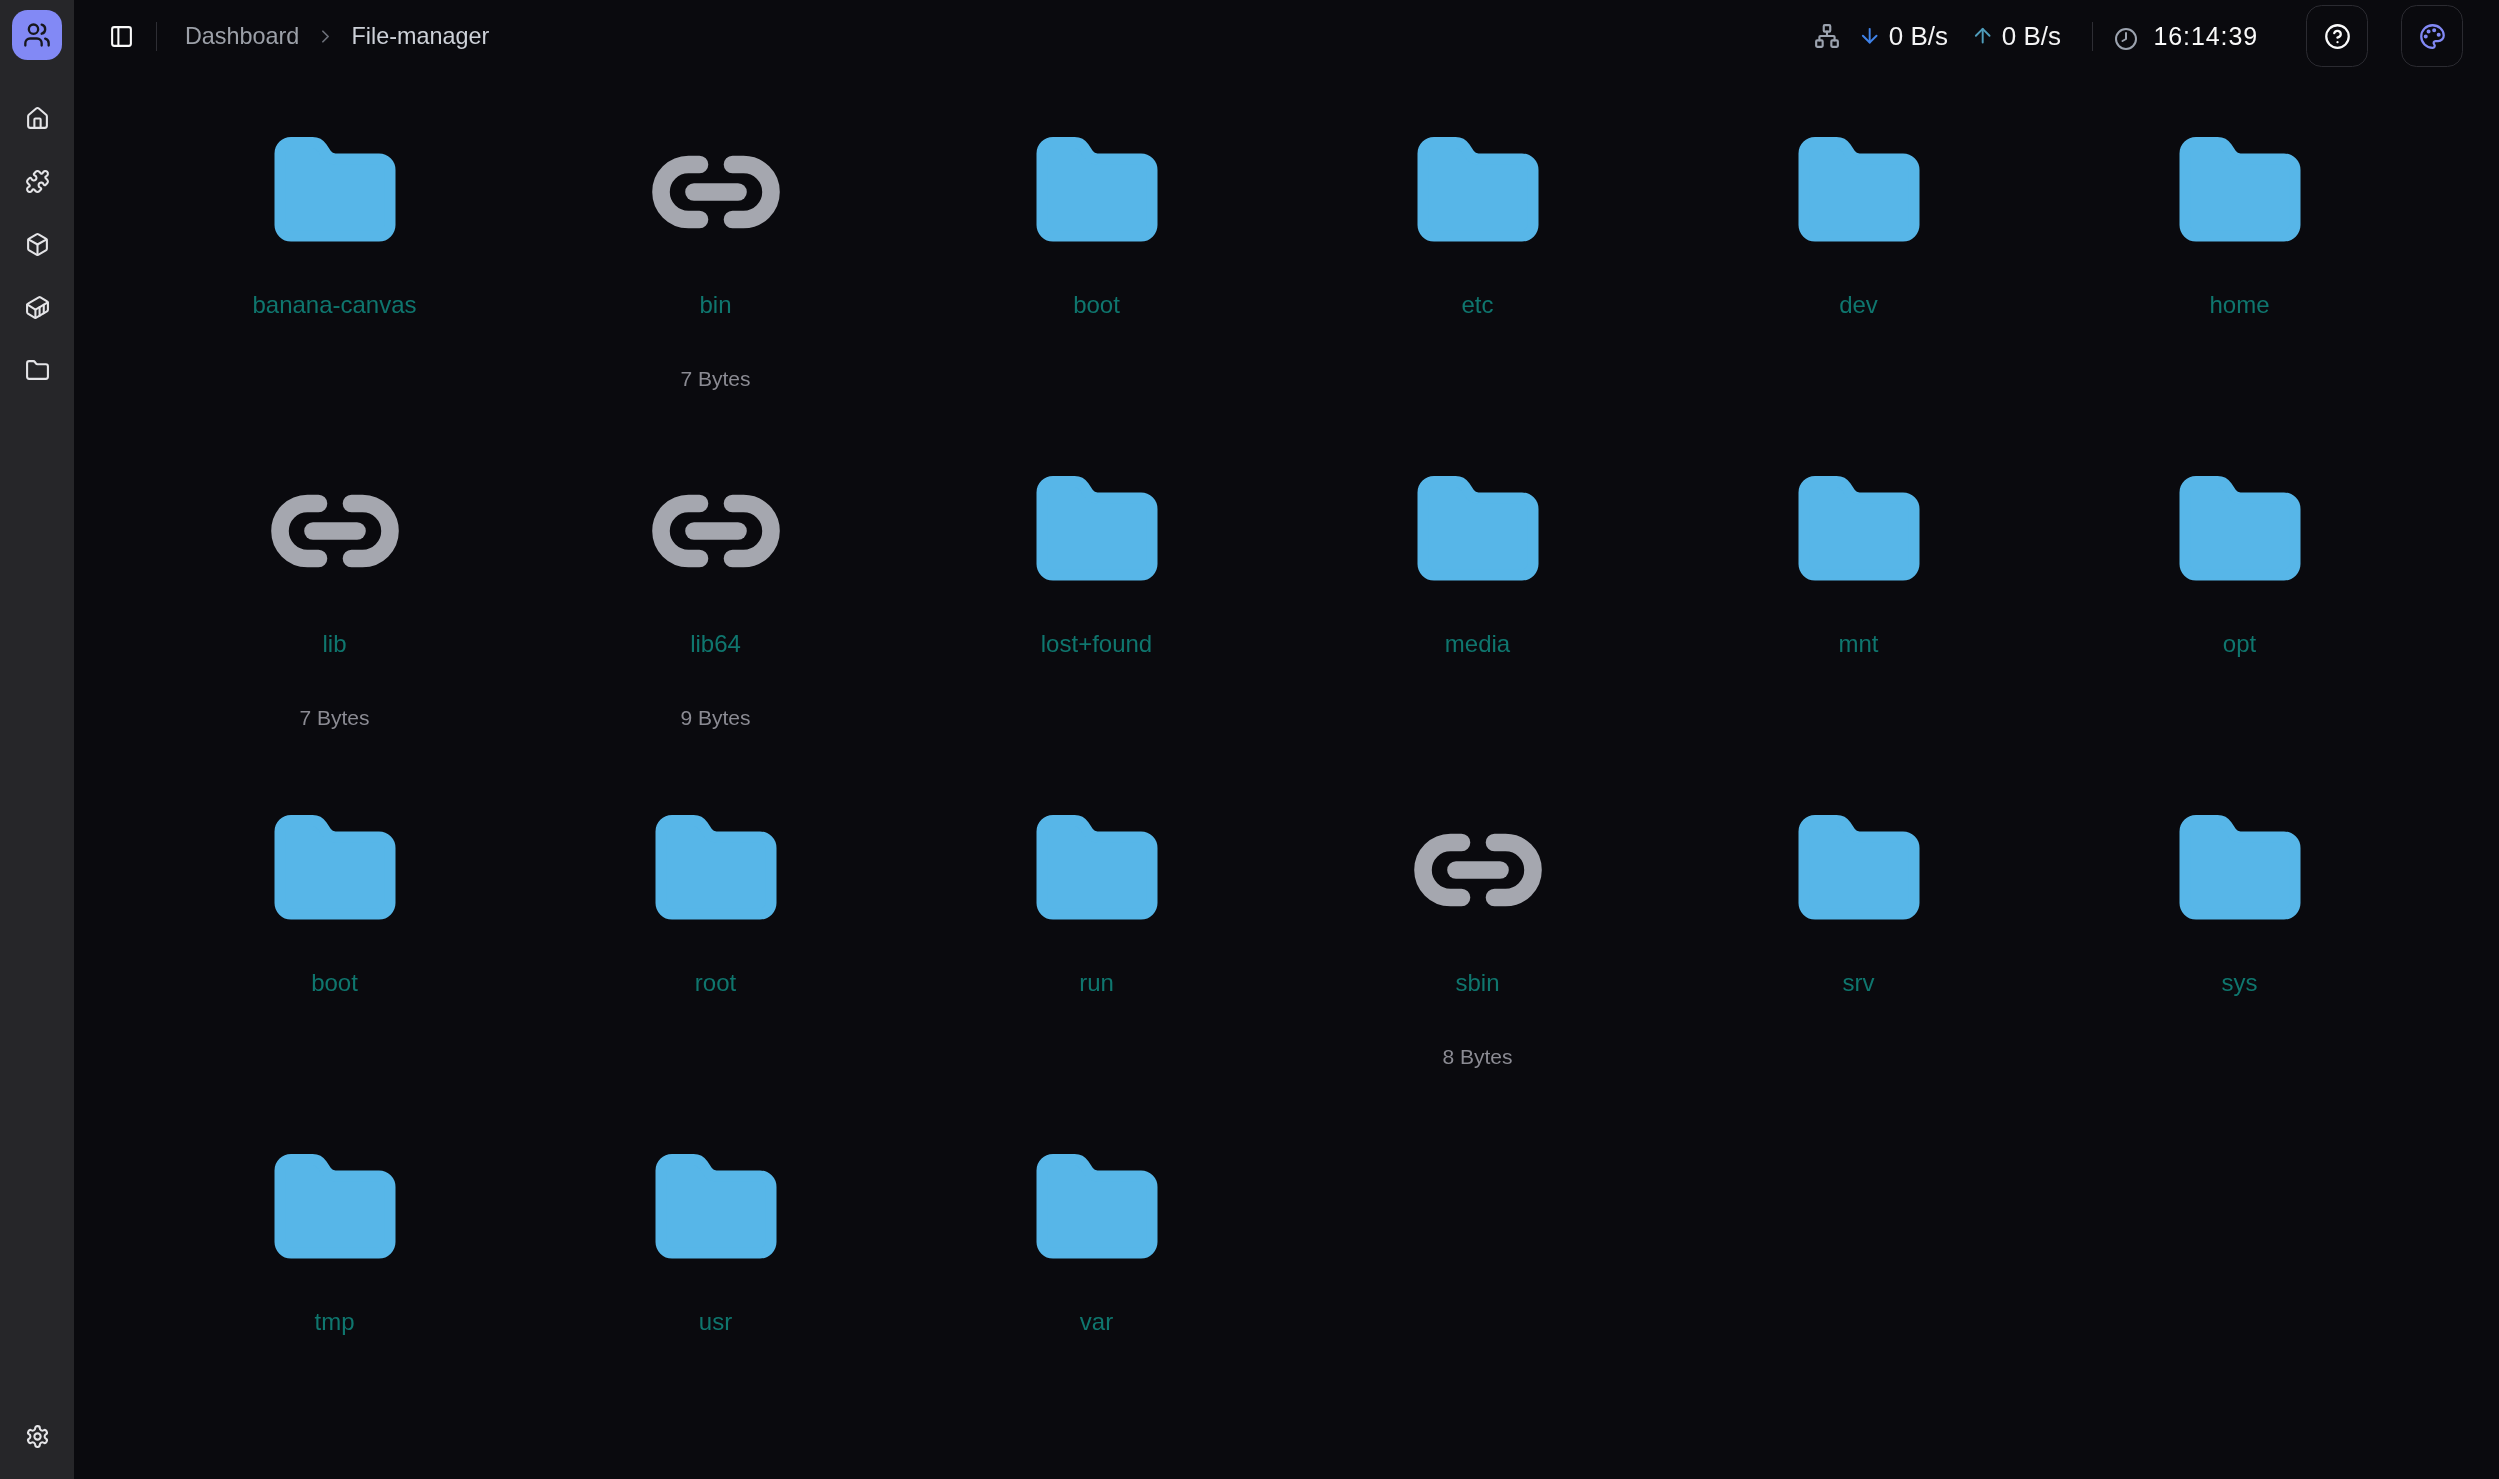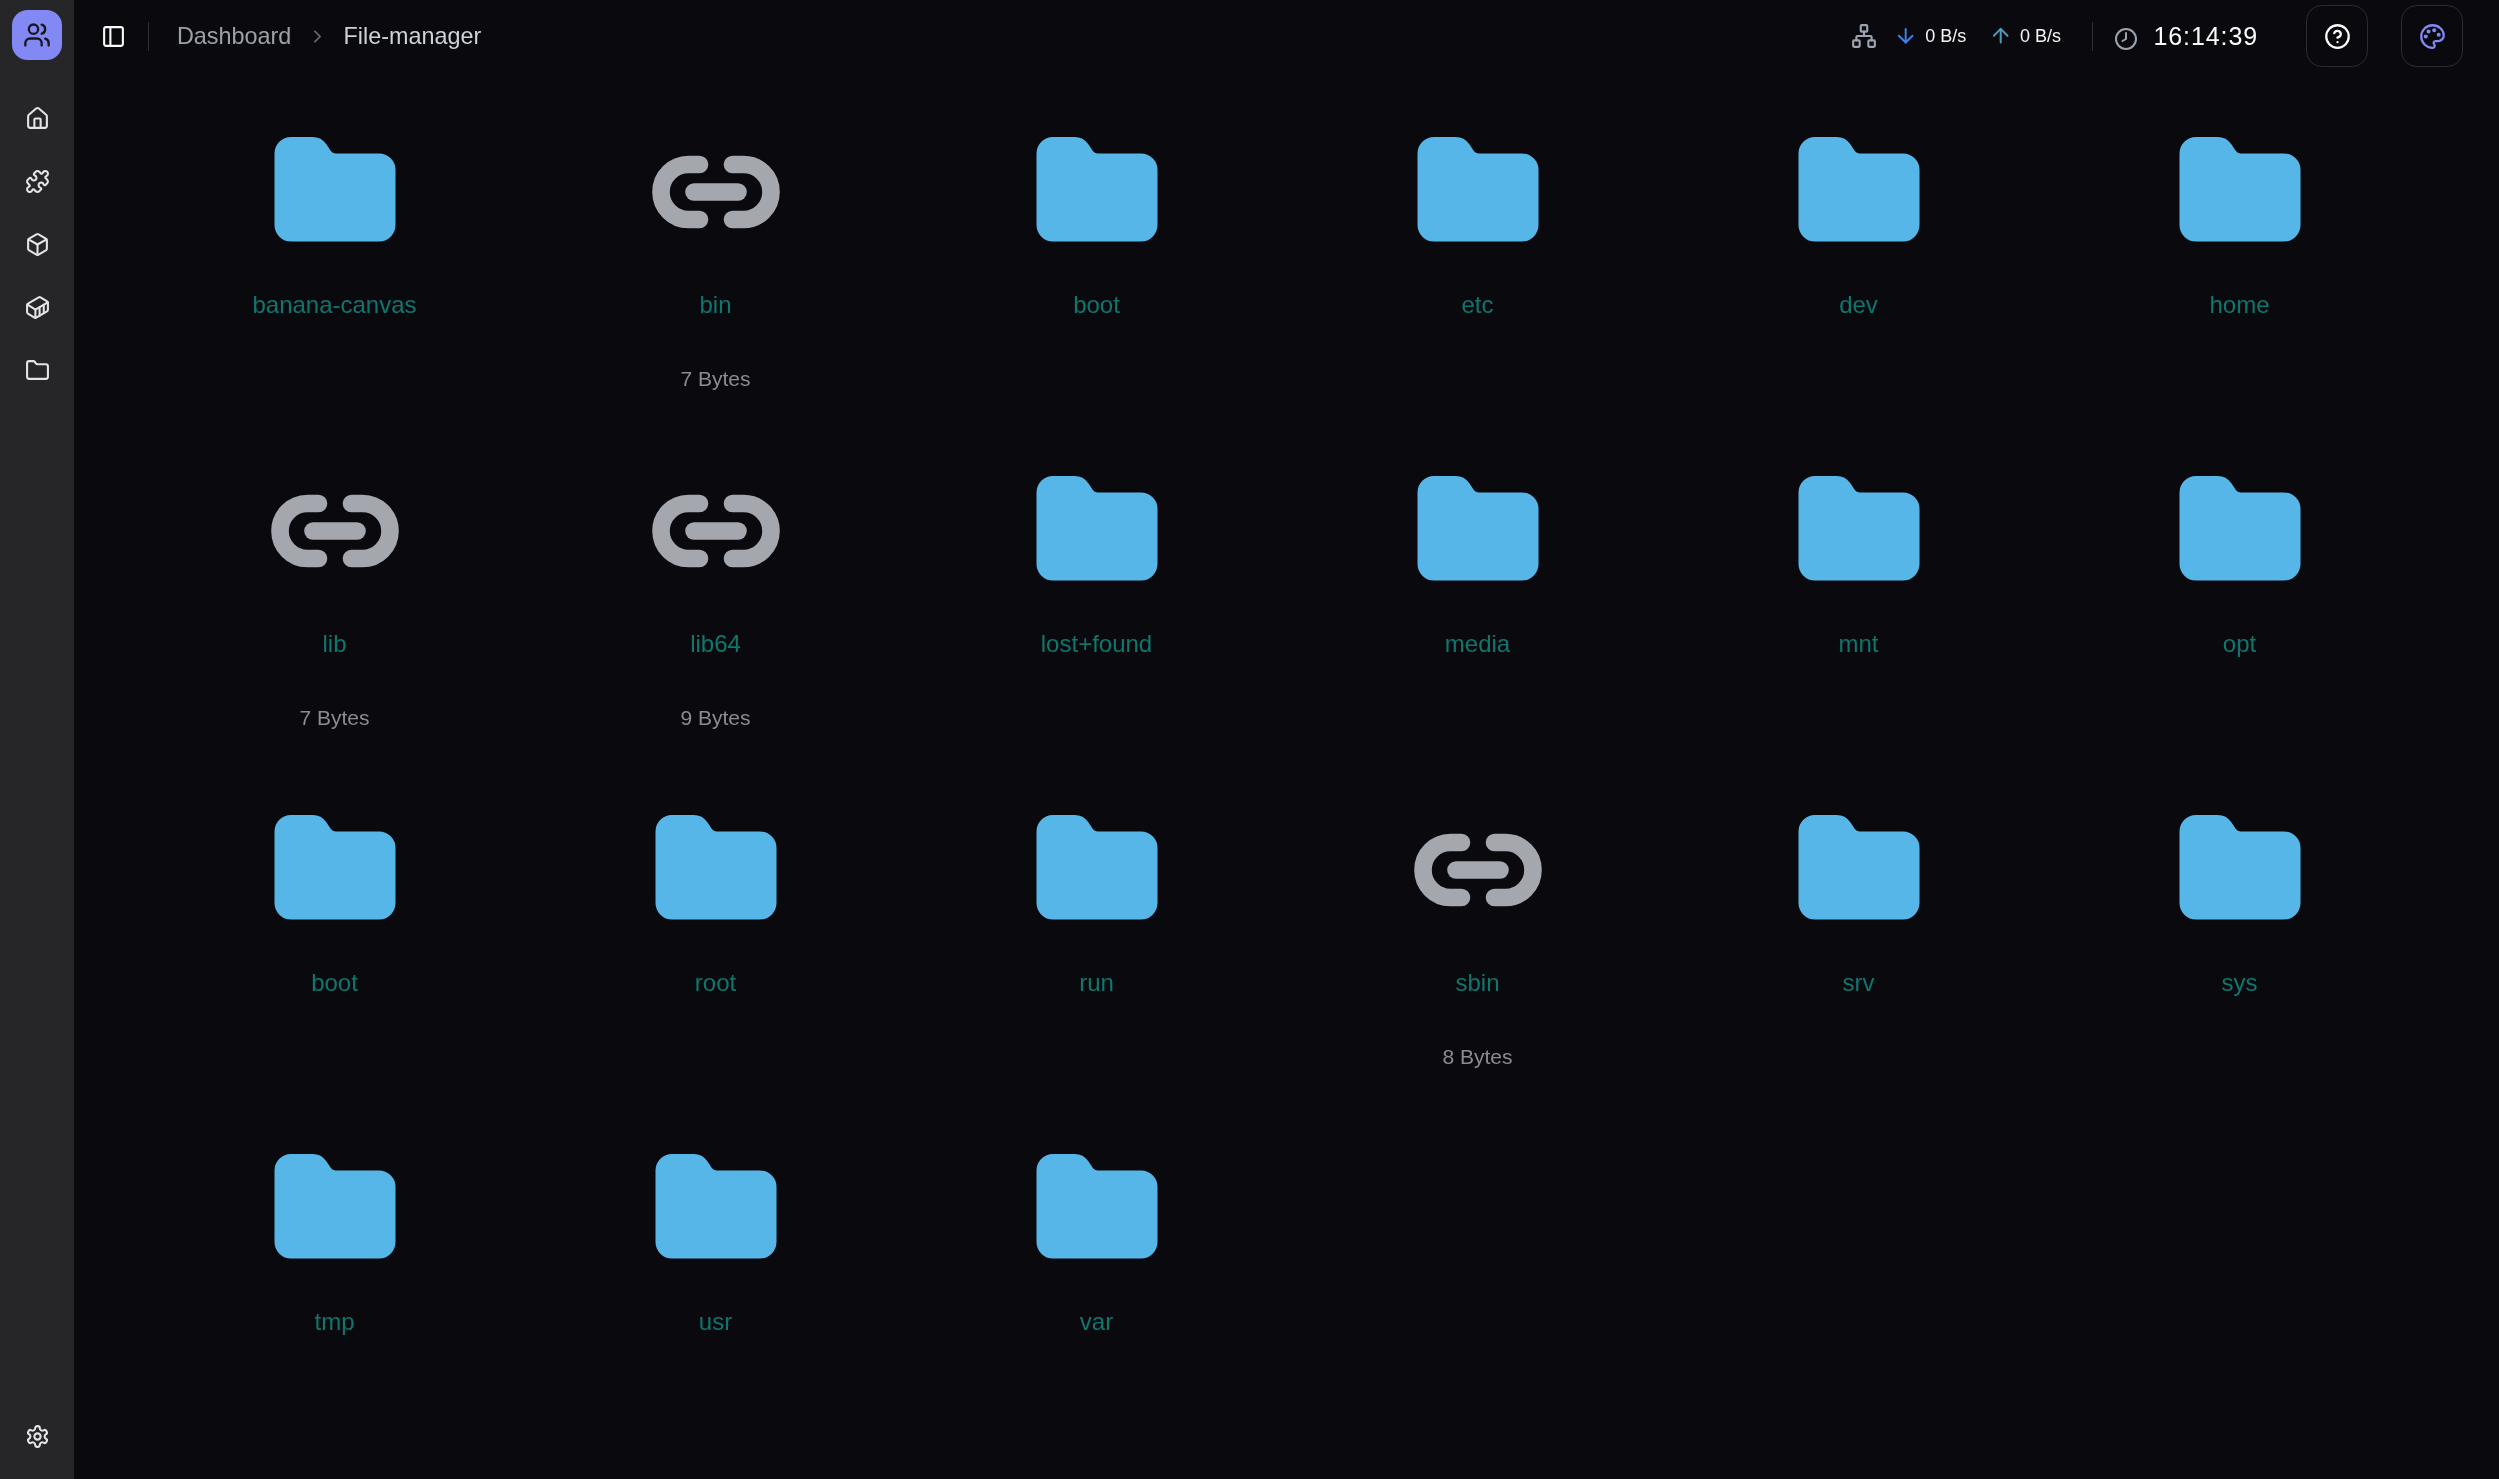--- a/index.html
+++ b/index.html
@@ -33,42 +33,42 @@
   .nav-btn {
     width:42px; height:42px; border:none; background:transparent; cursor:pointer;
     display:flex; align-items:center; justify-content:center; color:#e4e4e7;
     border-radius:10.4px;
   }
   .nav-btn svg { width:25px; height:25px; }
   .settings-btn { position:absolute; left:16.4px; bottom:22.5px; }
 
   
   .topbar {
-    position:absolute; left:66px; right:0; top:0; height:72px;
+    position:absolute; left:74px; right:0; top:0; height:72px;
     display:flex; align-items:center; padding:0 37px 0 26px;
   }
   .panel-btn {
     width:42px; height:42px; border:none; background:transparent; cursor:pointer;
     display:flex; align-items:center; justify-content:center; color:#fafafa;
   }
   .panel-btn svg { width:25px; height:25px; }
   .vdivider { width:0.9px; height:29px; background:#2e2e34; margin:0 14px; }
   .breadcrumb { display:flex; align-items:center; gap:15.6px; margin-left:14px; font-size:23.4px; }
   .crumb-section { color:#9ca0a8; cursor:pointer; }
   .crumb-sep { color:#6b6f78; }
   .crumb-sep svg { width:21px; height:21px; }
   .crumb-page { color:#cdd1d8; cursor:pointer; }
 
   .top-right { margin-left:auto; display:flex; align-items:center; }
   .net-icon { color:#9ca3af; margin-right:17.3px; }
   .net-icon svg { width:26px; height:26px; }
   .rate-arrow svg { width:23.4px; height:23.4px; }
   .rate-arrow.down { color: var(--down-arrow, #3f82e8); }
   .rate-arrow.up { color: var(--up-arrow, #4f9cba); margin-left:22.5px; }
-  .rate-text { font-size:18px; color:#f4f4f5; margin-left:7.8px; }
+  .rate-text { font-size:26px; color:#f4f4f5; margin-left:7.8px; }
   .clock-wrap { display:flex; align-items:flex-end; margin-left:21px; }
   .clock-icon { color:#9ca3af; }
   .clock-icon svg { width:24px; height:24px; }
   .clock-text { font-size:25px; font-weight:500; color:#fafafa; margin-left:15.6px; letter-spacing:0.9px; }
   .topbar .vdivider.stats-div { margin:0 0 0 31px; }
   .clock-wrap + .actions { margin-left:48px; }
   .actions { display:flex; align-items:center; gap:33px; }
   .iconbtn {
     width:62px; height:62px; cursor:pointer;
     border:0.9px solid #2b2b31; border-radius:15.6px; background:transparent;

